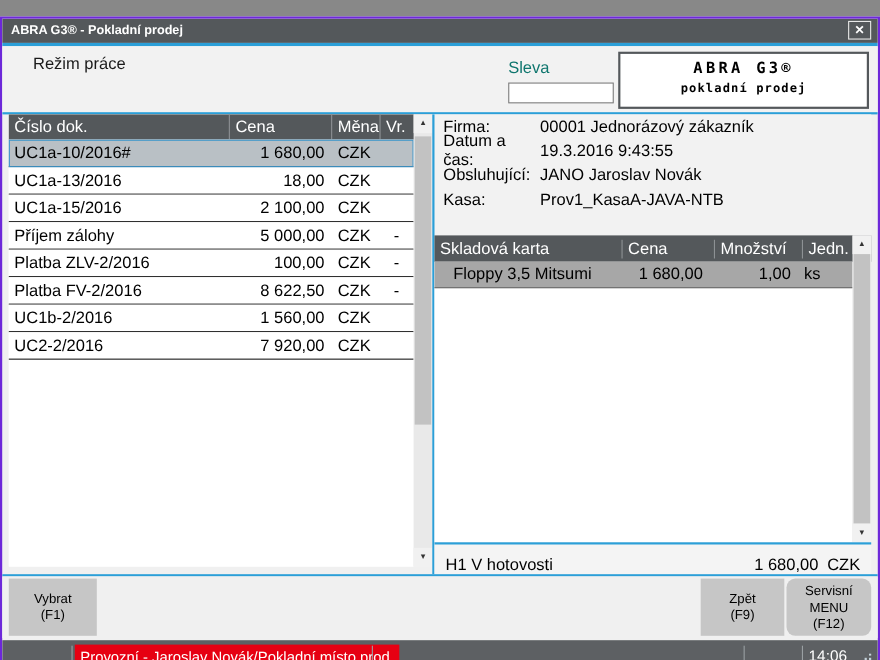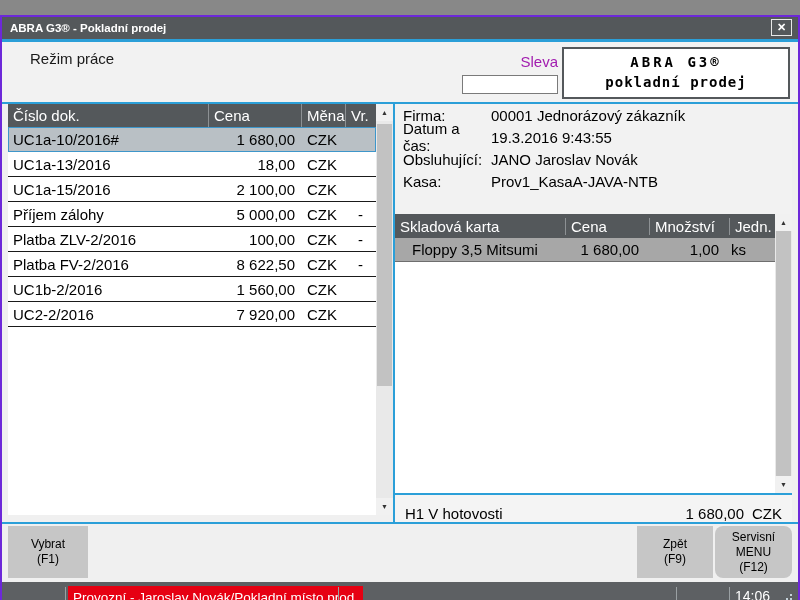--- a/index.html
+++ b/index.html
@@ -21,30 +21,30 @@
     border:1px solid #e8e8e8; color:#fff; display:flex; align-items:center;
     justify-content:center; font-size:11px; cursor:default;
   }
   .accent-line { position:absolute; left:0; right:0; top:22px; height:3px; background:#2b9fd8; }
 
   
   .topstrip { position:absolute; left:0; right:0; top:25px; height:62px;
     background:#f2f2f2; border-bottom:2px solid #2b9fd8; }
   .mode-label { position:absolute; left:28px; top:8px; font-size:15px; color:#1a1a1a; }
   .mode-value { position:absolute; left:28px; top:30px; font-size:16px; font-weight:bold; color:#000;margin-top:36px; }
-  .sleva-label { position:absolute; left:460px; top:11px; width:96px; text-align:right; font-size:15px; color:#a21caf; }
+  .sleva-label { position:absolute; left:460px; top:11px; width:96px; text-align:left; font-size:15px; color:#0f766e; }
   .sleva-input { position:absolute; left:460px; top:33px; width:96px; height:19px;
     border:1px solid #7a7a7a; background:#fff; font-size:14px; padding:0 3px; }
   .brand-box {
     position:absolute; left:560px; top:5px; width:228px; height:52px;
     background:#fff; border:2px solid #54585b; text-align:center;
     font-family:"DejaVu Sans Mono", monospace; color:#000;
   }
   .brand-line1 { margin-top:5px; font-size:14px; font-weight:bold; letter-spacing:3px; }
-  .brand-line2 { margin-top:4px; font-size:14px; font-weight:bold; letter-spacing:1px; }
+  .brand-line2 { margin-top:4px; font-size:11px; font-weight:bold; letter-spacing:1px; }
 
   
   .docs-panel { position:absolute; left:6px; top:87px; width:385px; height:411px; background:#fff; }
   .docs-header { display:flex; height:23px; background:#54585b; color:#fff; font-size:15px; }
   .docs-header .hc { display:flex; align-items:center; padding-left:5px; }
   .hc-doc { flex:1; }
   .hc-price { width:93px; border-left:1px solid #8d9194; }
   .hc-cur { width:44px; border-left:1px solid #8d9194; }
   .hc-vr { width:31px; border-left:1px solid #8d9194; }
   .hc-sb { width:17px; }

